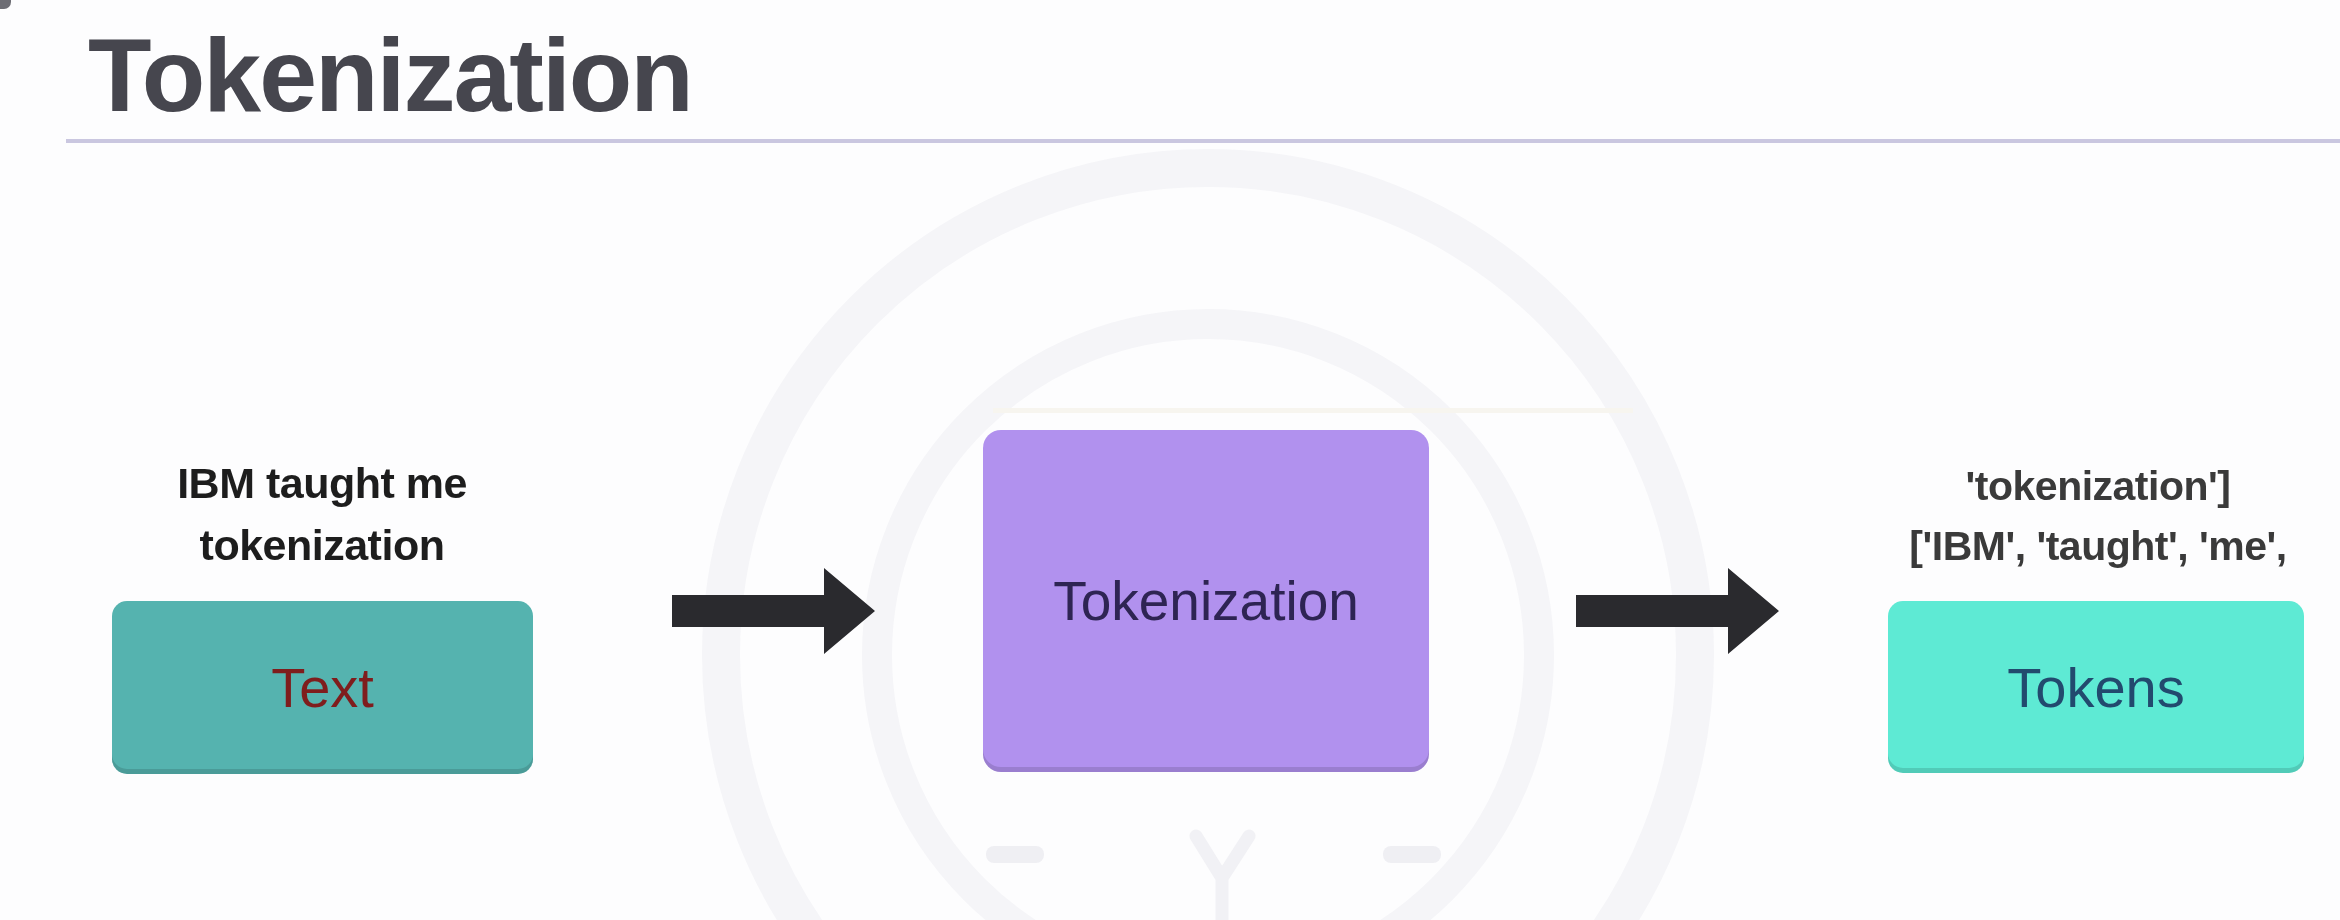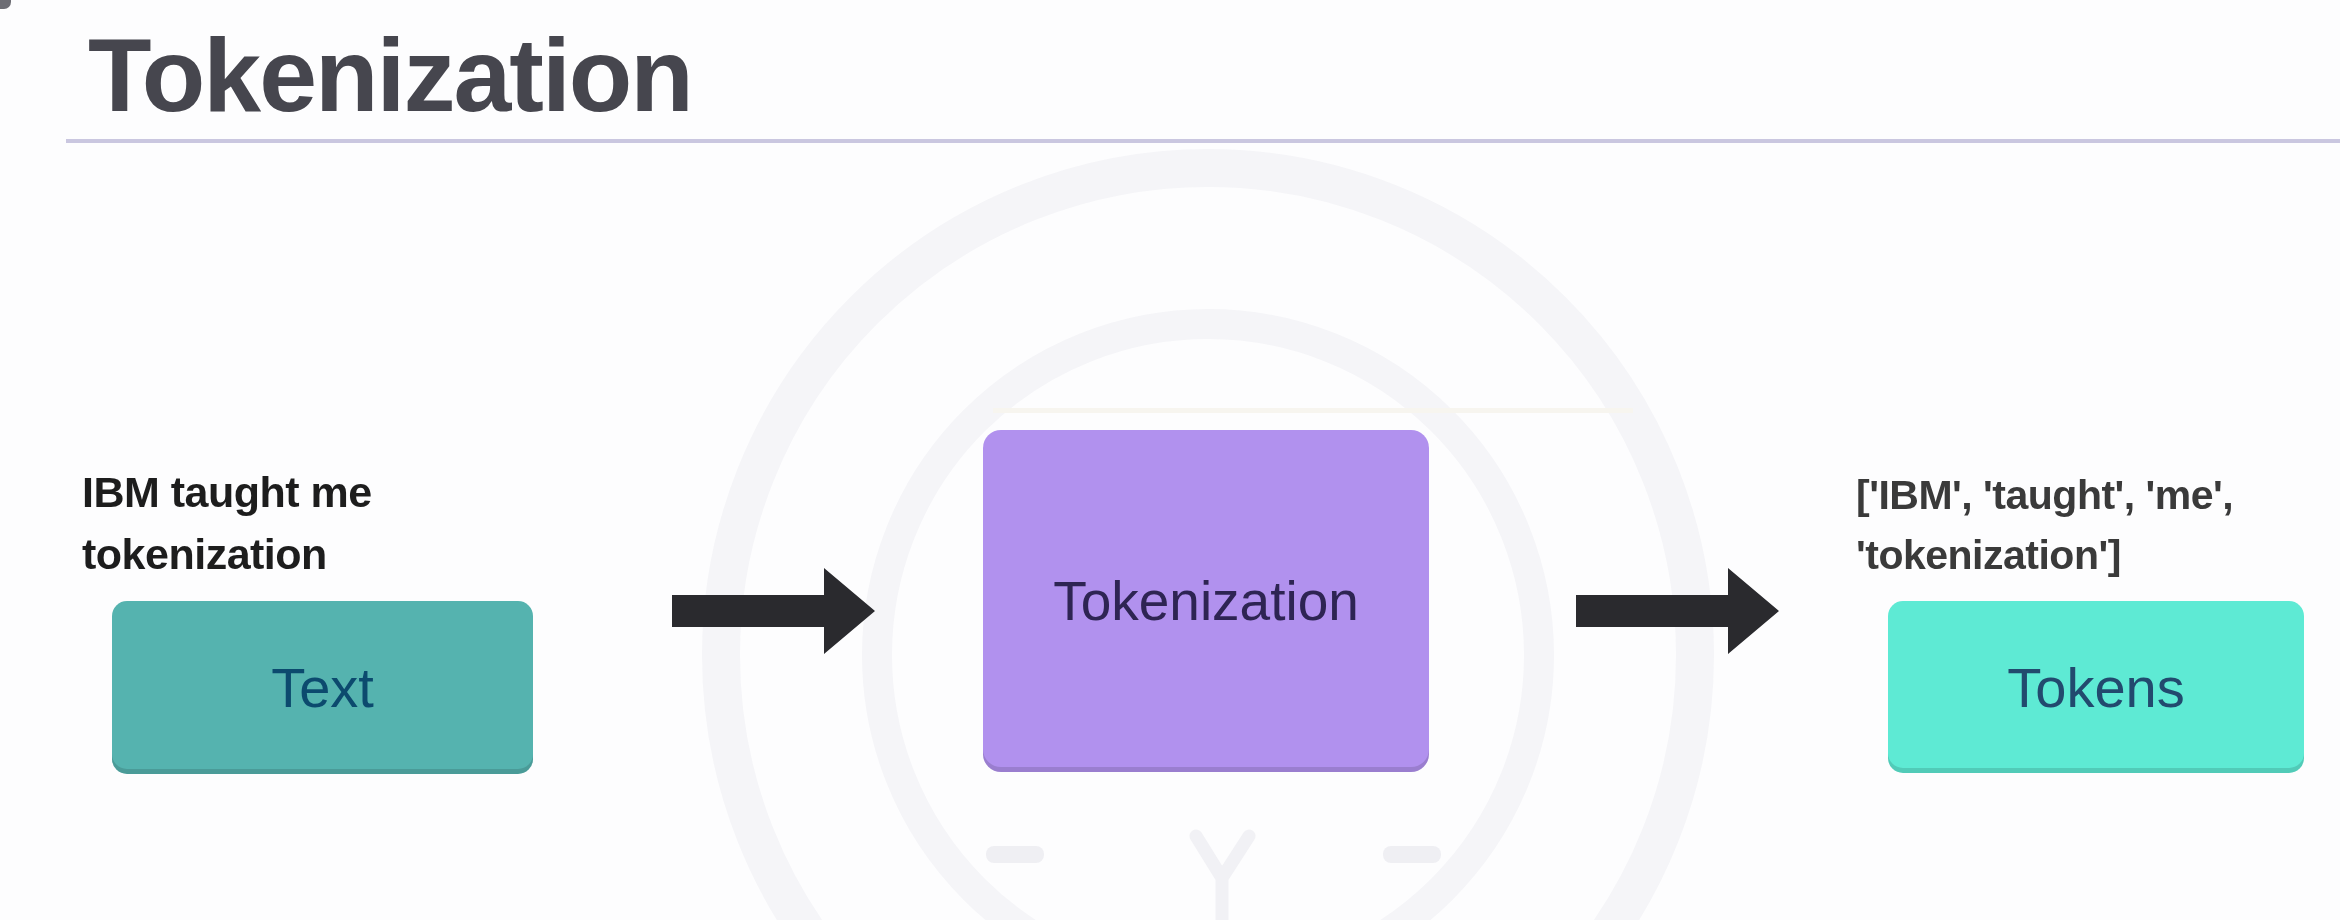--- a/index.html
+++ b/index.html
@@ -63,21 +63,21 @@
     justify-content: center;
     border-radius: 15px;
     box-shadow: inset 0 -5px 0 rgba(0,0,0,0.13);
   }
   .node-input {
     left: 112px; top: 601px;
     width: 421px; height: 173px;
     background: #55b3af;
   }
   .node-input .node-label {
-    color: #0c4a6e;
+    color: #7f1d1d;
     font-size: 56px;
   }
   .node-process {
     left: 983px; top: 430px;
     width: 446px; height: 342px;
     border-radius: 18px;
     background: #b191ee;
   }
   .node-process .node-label {
     color: #2e2453;
@@ -94,24 +94,24 @@
   }
   .node-label {
     font-weight: 400;
     letter-spacing: 0px;
     white-space: nowrap;
   }
 
   
   .annotation {
     position: absolute;
+    text-align: center;
     font-weight: 700;
     color: #1d1d1d;
     letter-spacing: -0.5px;
-    margin-top: 9px;
   }
   .annotation-input {
     left: 82px; top: 452px;
     width: 480px;
     font-size: 43px;
     line-height: 62px;
   }
   .annotation-output {
     left: 1856px; top: 456px;
     width: 484px;
@@ -165,21 +165,21 @@
 
   <div class="node node-process">
     <span class="node-label">Tokenization</span>
   </div>
 
   <svg class="arrow arrow-2" viewBox="0 0 203 86" aria-hidden="true">
     <path d="M0 27 H152 V0 L203 43 L152 86 V59 H0 Z" fill="#2a2a2e"></path>
   </svg>
 
   <div class="annotation annotation-output">
+    <span class="line">'tokenization']</span>
     <span class="line">['IBM', 'taught', 'me',</span>
-    <span class="line">'tokenization']</span>
   </div>
 
   <div class="node node-output">
     <span class="node-label">Tokens</span>
   </div>
 
 </div>
 
 </body></html>

